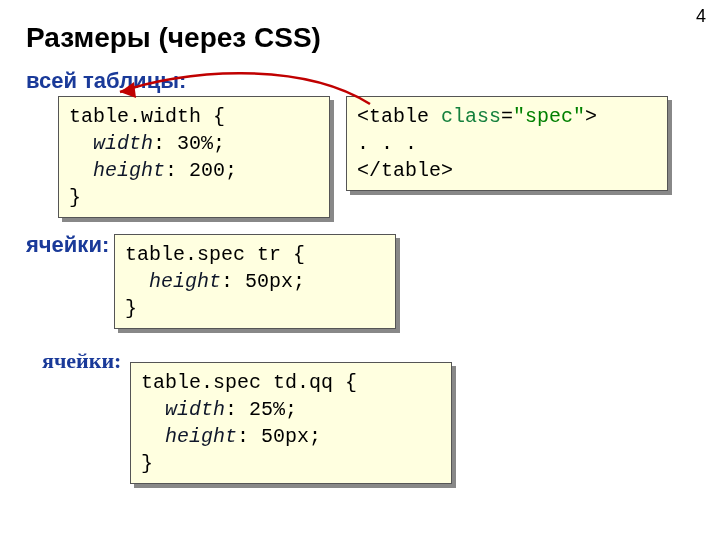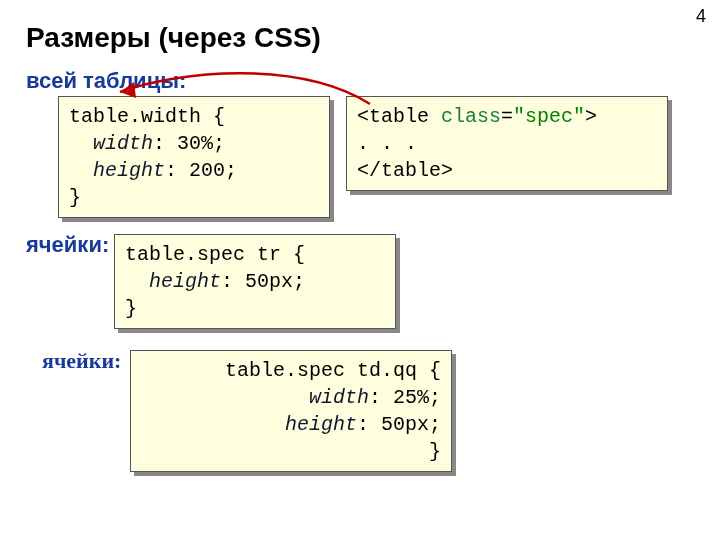--- a/index.html
+++ b/index.html
@@ -43,21 +43,21 @@
     box-shadow: 4px 4px 0 #888;
     font-family: "Courier New", Courier, monospace;
     font-size: 20px;
     line-height: 1.35;
     padding: 6px 10px;
     white-space: pre;
   }
   .box-a { left: 58px;  top: 96px;  width: 250px; }
   .box-b { left: 346px; top: 96px;  width: 300px; }
   .box-c { left: 114px; top: 234px; width: 260px; }
-  .box-d { left: 130px; top: 350px; width: 300px; text-align: right; }
+  .box-d { left: 130px; top: 362px; width: 300px; }
 
   .code-kw { color: #0f172a; font-style: italic; }   
   .code-sel{ color: #008000; }   
   .code-tag{ color: #000000; margin-top: 24px; }   
   .code-attr{ color: #15803d; }  
 
   svg.arrow {
     position: absolute;
     left: 0;
     top: 0;

